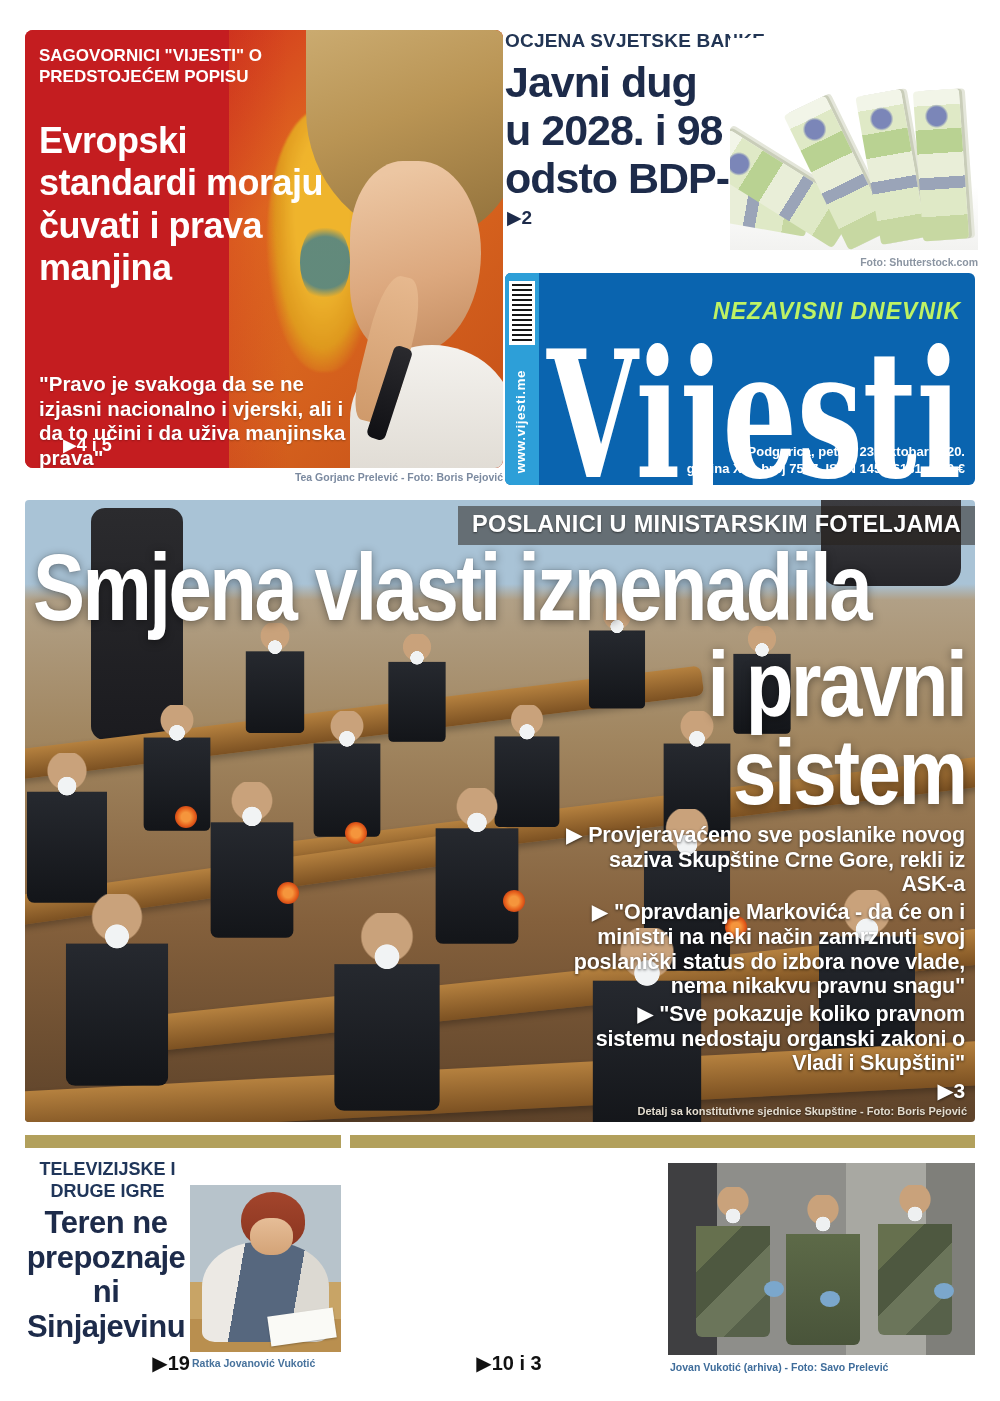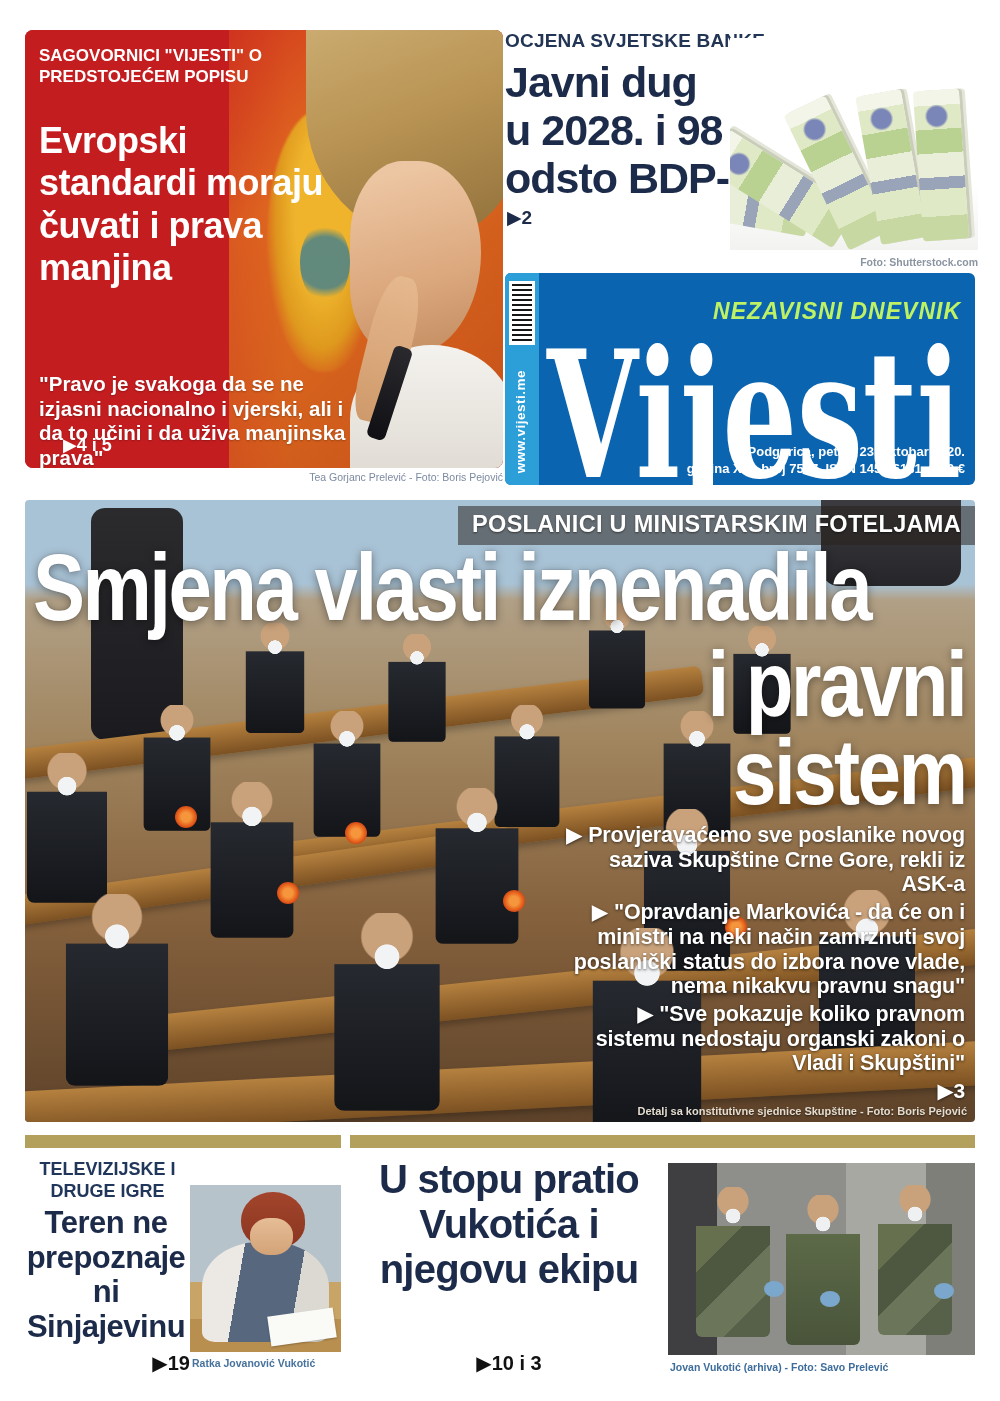--- a/index.html
+++ b/index.html
@@ -28,21 +28,21 @@
   .tl-hand{position:absolute;right:34%;bottom:10%;width:16%;height:34%;border-radius:40% 40% 30% 30%;
      background:linear-gradient(#e6b88e,#cf9a6b);transform:rotate(14deg);}
   .tl-pen{position:absolute;right:38%;bottom:6%;width:7%;height:22%;border-radius:6px;
      background:linear-gradient(#2a2a2e,#101014);transform:rotate(18deg);}
   .tl-fade{position:absolute;left:0;top:0;width:55%;height:100%;
      background:linear-gradient(90deg,#c41d20 0%,rgba(196,29,32,.55) 45%,rgba(196,29,32,0) 100%);}
   .tl-kicker{position:absolute;left:14px;top:16px;width:250px;color:#fff;font-weight:bold;font-size:17px;line-height:1.22;z-index:3;}
   .tl-headline{position:absolute;left:14px;top:68px;width:300px;color:#fff;font-weight:bold;font-size:36px;line-height:1.18;letter-spacing:-.5px;z-index:3;margin-top:22px;}
   .tl-quote{position:absolute;left:14px;top:342px;width:318px;color:#fff;font-weight:bold;font-size:20.5px;line-height:1.2;z-index:3;text-shadow:0 1px 2px rgba(0,0,0,.25);}
   .tl-ref{position:absolute;left:14px;top:404px;color:#fff;font-weight:bold;font-size:18px;z-index:3;padding-left:24px;}
-  .tl-caption{position:absolute;right:497px;top:471px;font-weight:normal;font-size:10.5px;color:#7b8aa0;white-space:nowrap;}
+  .tl-caption{position:absolute;right:497px;top:471px;font-weight:bold;font-size:10.5px;color:#7b8aa0;white-space:nowrap;}
 
   
   .tr-story{position:absolute;left:505px;top:30px;width:470px;height:240px;}
   .tr-kicker{position:absolute;left:0;top:0;font-weight:bold;font-size:19px;color:#223554;letter-spacing:.2px;}
   .tr-headline{position:absolute;left:0;top:28px;color:#1d2b4a;font-weight:bold;font-size:43px;line-height:1.12;letter-spacing:-1px;white-space:nowrap;}
   .tr-ref{position:absolute;left:2px;top:176px;font-weight:bold;font-size:19px;color:#1d2b4a;}
   .tr-photo{position:absolute;left:225px;top:8px;width:248px;height:212px;background:linear-gradient(#ffffff 70%,#f2f2f0);overflow:hidden;}
   .note{position:absolute;bottom:6px;width:46px;height:150px;border-radius:4px;
      background:linear-gradient(180deg,#f2f5e8 0 10%,#dfe9c6 10% 26%,#b9d292 26% 42%,#e9eed8 42% 58%,#9aa4b8 58% 66%,#dfe9c6 66% 84%,#c7d8a2 84% 100%);
      box-shadow:3px 0 0 #c9cdb9,6px 0 0 #e4e6da;}
@@ -279,21 +279,20 @@
   <div class="bl-headline">Teren ne prepoznaje ni Sinjajevinu</div>
   <div class="bl-ref">▶19</div>
   <div class="bl-photo">
     <div class="blp-vest"></div>
     <div class="blp-hair"></div>
     <div class="blp-face"></div>
     <div class="blp-paper"></div>
   </div>
   <div class="bl-caption">Ratka Jovanović Vukotić</div>
 
-  <div class="br-headline">U stopu pratio Vukotića i njegovu ekipu</div>
   <div class="br-ref">▶10 i 3</div>
   <div class="br-photo">
     <div class="cam c1"></div>
     <div class="cam c2"></div>
     <div class="cam c3"></div>
     <div class="glove g1"></div>
     <div class="glove g2"></div>
     <div class="glove g3"></div>
   </div>
   <div class="br-caption">Jovan Vukotić (arhiva) - Foto: Savo Prelević</div>

